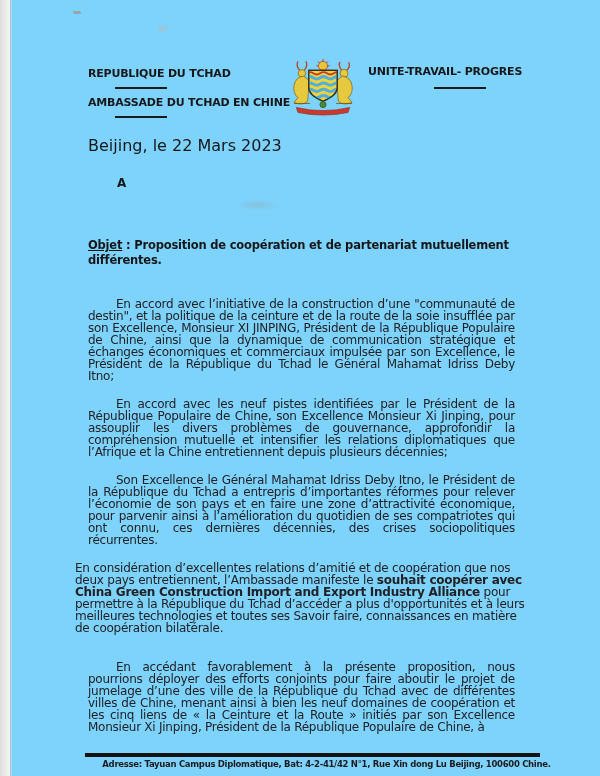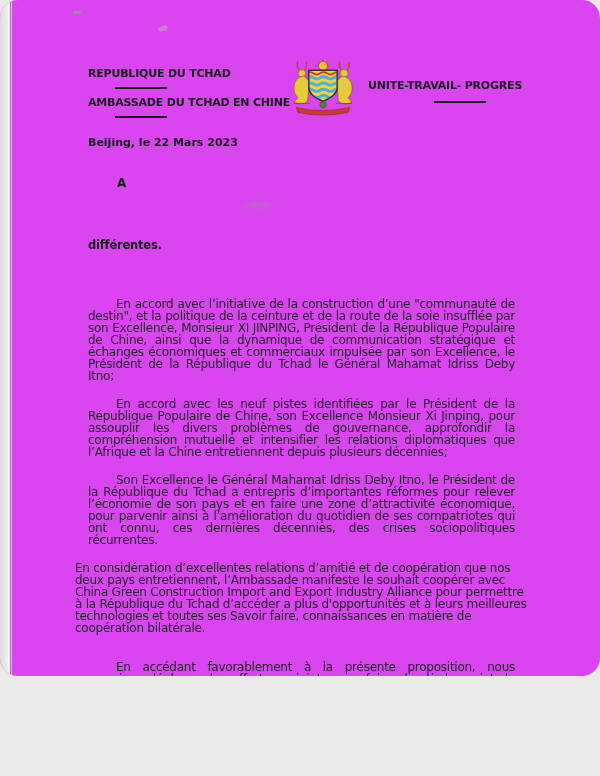--- a/index.html
+++ b/index.html
@@ -1,62 +1,62 @@
 <!DOCTYPE html>
 <html><head>
 <meta charset="utf-8">
 <style>
   html,body{margin:0;padding:0;background:#e9e9e6;}
   .paper{
-    position:relative;width:600px;height:676px;background:#d946ef;
+    position:relative;width:600px;height:776px;background:#7dd3fc;
     font-family:"DejaVu Sans","Liberation Sans",sans-serif;color:#222226;
-    overflow:hidden;box-sizing:border-box;border-radius:18px;
+    overflow:hidden;box-sizing:border-box;
   }
   .scan-edge{position:absolute;left:0;top:0;bottom:0;width:10px;
     background:linear-gradient(90deg,#dddddb,#f5f5f2);}
   .scan-edge-line{position:absolute;left:11px;top:0;bottom:0;width:1px;background:#cdcdc9;}
   .speck1{position:absolute;left:73px;top:11px;width:8px;height:3px;background:#9a9a96;border-radius:2px;opacity:.8;}
   .speck2{position:absolute;left:158px;top:26px;width:10px;height:5px;background:#b9b9b4;border-radius:50%;opacity:.5;transform:rotate(-20deg);}
   .smudge{position:absolute;left:237px;top:200px;width:42px;height:10px;opacity:.35;filter:blur(1px);
     background:radial-gradient(ellipse at center,#9b9b94 0%,rgba(155,155,148,0) 70%);}
 
   
   .hdr-left{position:absolute;left:88px;top:67px;}
   .hdr-line{font-weight:bold;font-size:11px;letter-spacing:-0.2px;color:#17171a;white-space:nowrap;}
   .rule{height:2px;background:#1a1a1a;width:52px;}
   .hdr-left .rule{margin:7px 0 7px 27px;}
-  .hdr-right{position:absolute;left:368px;top:79px;}
+  .hdr-right{position:absolute;left:368px;top:65px;}
   .hdr-right .rule{margin:9px 0 0 66px;}
   .emblem{position:absolute;left:286px;top:59px;}
 
   
   .ref-row{position:absolute;left:88px;top:136px;right:85px;display:flex;
     justify-content:space-between;align-items:baseline;}
   .ref-no{white-space:nowrap;}
   .ref-prefix,.ref-suffix{font-weight:bold;font-size:12.5px;color:#17171a;}
   .ref-number{font-family:"Liberation Serif","DejaVu Serif",serif;font-weight:600;font-size:18px;letter-spacing:.5px;}
-  .dateline{font-weight:bold;font-size:11px;color:#17171a;white-space:nowrap;}
+  .dateline{font-weight:normal;font-size:16px;color:#17171a;white-space:nowrap;}
 
   
   .salut-a{position:absolute;left:117px;top:176px;font-weight:bold;font-size:12px;color:#17171a;}
   .recipient{position:absolute;left:88px;top:200px;font-weight:bold;font-size:11.5px;
     line-height:14.5px;letter-spacing:-0.2px;color:#17171a;}
 
   
   .subject{position:absolute;left:88px;top:238px;width:432px;font-weight:bold;font-size:11.5px;
     line-height:14.5px;letter-spacing:-0.2px;color:#17171a;}
   .subject .u{text-decoration:underline;}
 
   
   .body-text{position:absolute;left:88px;top:298px;width:427px;}
   .body-text p{margin:0 0 16px 0;font-size:12px;line-height:12px;text-align:justify;
     text-indent:28px;letter-spacing:-0.25px;color:#222226;}
   .body-text p.flush{text-indent:0;text-align:left;margin-left:-13px;margin-right:-16px;}
   .body-text p.gap-after{margin-bottom:27px;}
-  .body-text .b{font-weight:normal;margin-top:19px;}
+  .body-text .b{font-weight:bold;margin-top:19px;}
 
   
   .footer-line{position:absolute;left:85px;top:753px;width:455px;height:3.5px;background:#121212;}
   .footer-text{position:absolute;left:84px;top:759px;width:485px;text-align:center;
     font-weight:bold;font-size:8.5px;letter-spacing:-0.3px;color:#1c1c1f;white-space:nowrap;}
 </style>
 </head>
 <body>
 
 <div class="paper">
@@ -130,20 +130,21 @@
     <div class="rule"></div>
   </div>
 
   <div class="ref-row">
     <div class="dateline">Beijing, le 22 Mars 2023</div>
   </div>
 
   <div class="salut-a">A</div>
 
   <div class="subject">
+    <div><span class="u">Objet</span><span> : </span><span>Proposition de coopération et de partenariat mutuellement</span></div>
     <div>différentes.</div>
   </div>
 
   <div class="body-text">
       <p><span>En accord avec l’initiative de la construction d’une "communauté de destin", et la politique de la ceinture et de la route de la soie insufflée par son Excellence, Monsieur XI JINPING, Président de la République Populaire de Chine, ainsi que la dynamique de communication stratégique et échanges économiques et commerciaux impulsée par son Excellence, le Président de la République du Tchad le Général Mahamat Idriss Deby Itno;</span></p>
       <p><span>En accord avec les neuf pistes identifiées par le Président de la République Populaire de Chine, son Excellence Monsieur Xi Jinping, pour assouplir les divers problèmes de gouvernance, approfondir la compréhension mutuelle et intensifier les relations diplomatiques que l’Afrique et la Chine entretiennent depuis plusieurs décennies;</span></p>
       <p><span>Son Excellence le Général Mahamat Idriss Deby Itno, le Président de la République du Tchad a entrepris d’importantes réformes pour relever l’économie de son pays et en faire une zone d’attractivité économique, pour parvenir ainsi à l’amélioration du quotidien de ses compatriotes qui ont connu, ces dernières décennies, des crises sociopolitiques récurrentes.</span></p>
       <p class="flush gap-after"><span>En considération d’excellentes relations d’amitié et de coopération que nos deux pays entretiennent, l’Ambassade manifeste le </span><span class="b">souhait coopérer avec  China Green Construction Import and Export Industry Alliance</span><span> pour permettre à la République du Tchad d’accéder a plus d'opportunités et à leurs meilleures technologies et toutes ses Savoir faire, connaissances en matière de coopération bilatérale.</span></p>
       <p><span>En accédant favorablement à la présente proposition, nous pourrions déployer des efforts conjoints pour faire aboutir le projet de jumelage d’une des ville de la République du Tchad avec de différentes villes de Chine, menant ainsi à bien les neuf domaines de coopération et les cinq liens de « la Ceinture et la Route » initiés par son Excellence Monsieur Xi Jinping, Président de la République Populaire de Chine, à</span></p>
     </div>

